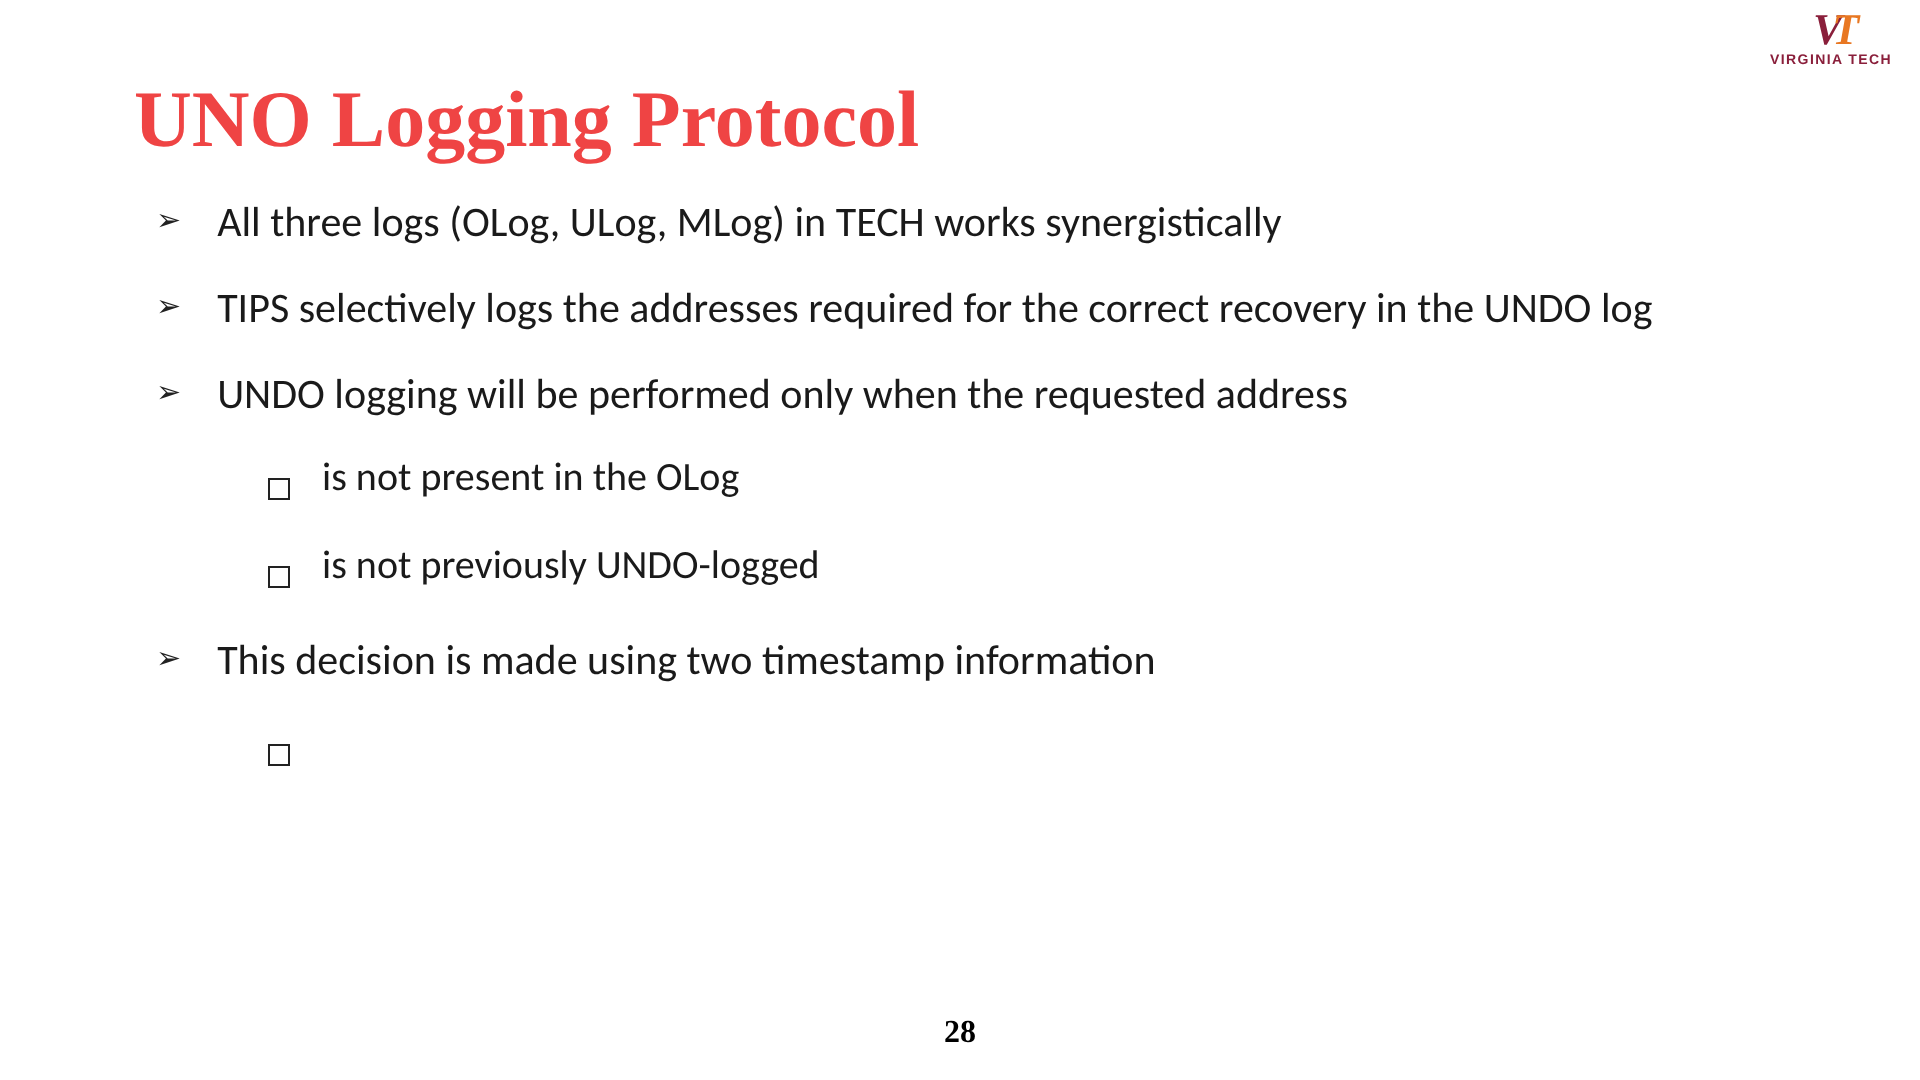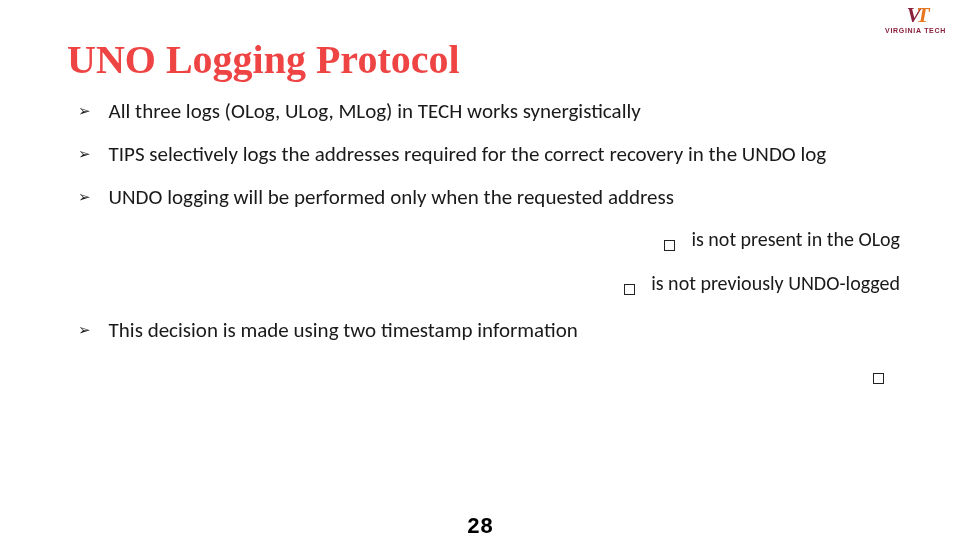--- a/index.html
+++ b/index.html
@@ -85,42 +85,41 @@
     margin-bottom: 16px;
   }
   .b2 {
     display: flex;
     align-items: flex-start;
     margin-left: 56px;
     margin-bottom: 14px;
     font-size: 20px;
     line-height: 1.25;
     color: #1a1a1a;
-    justify-content: flex-end;
   }
   .b2 .glyph {
     flex: 0 0 auto;
     margin-right: 16px;
     margin-top: 5px;
   }
   .sq {
     display: inline-block;
     width: 11px;
     height: 11px;
     border: 1.5px solid #222;
     box-sizing: border-box;
   }
   .pagenum {
     position: absolute;
-    bottom: 0;
+    bottom: 14px;
     left: 0;
     right: 0;
     text-align: center;
-    font-family: Liberation Mono, monospace;
-    font-size: 22px;
+    font-family: Liberation Serif, serif;
+    font-size: 16px;
     font-weight: 700;
     color: #000;
   }
 </style>
 </head>
 <body>
 
 <div class="slide">
 
   <div class="logo">

